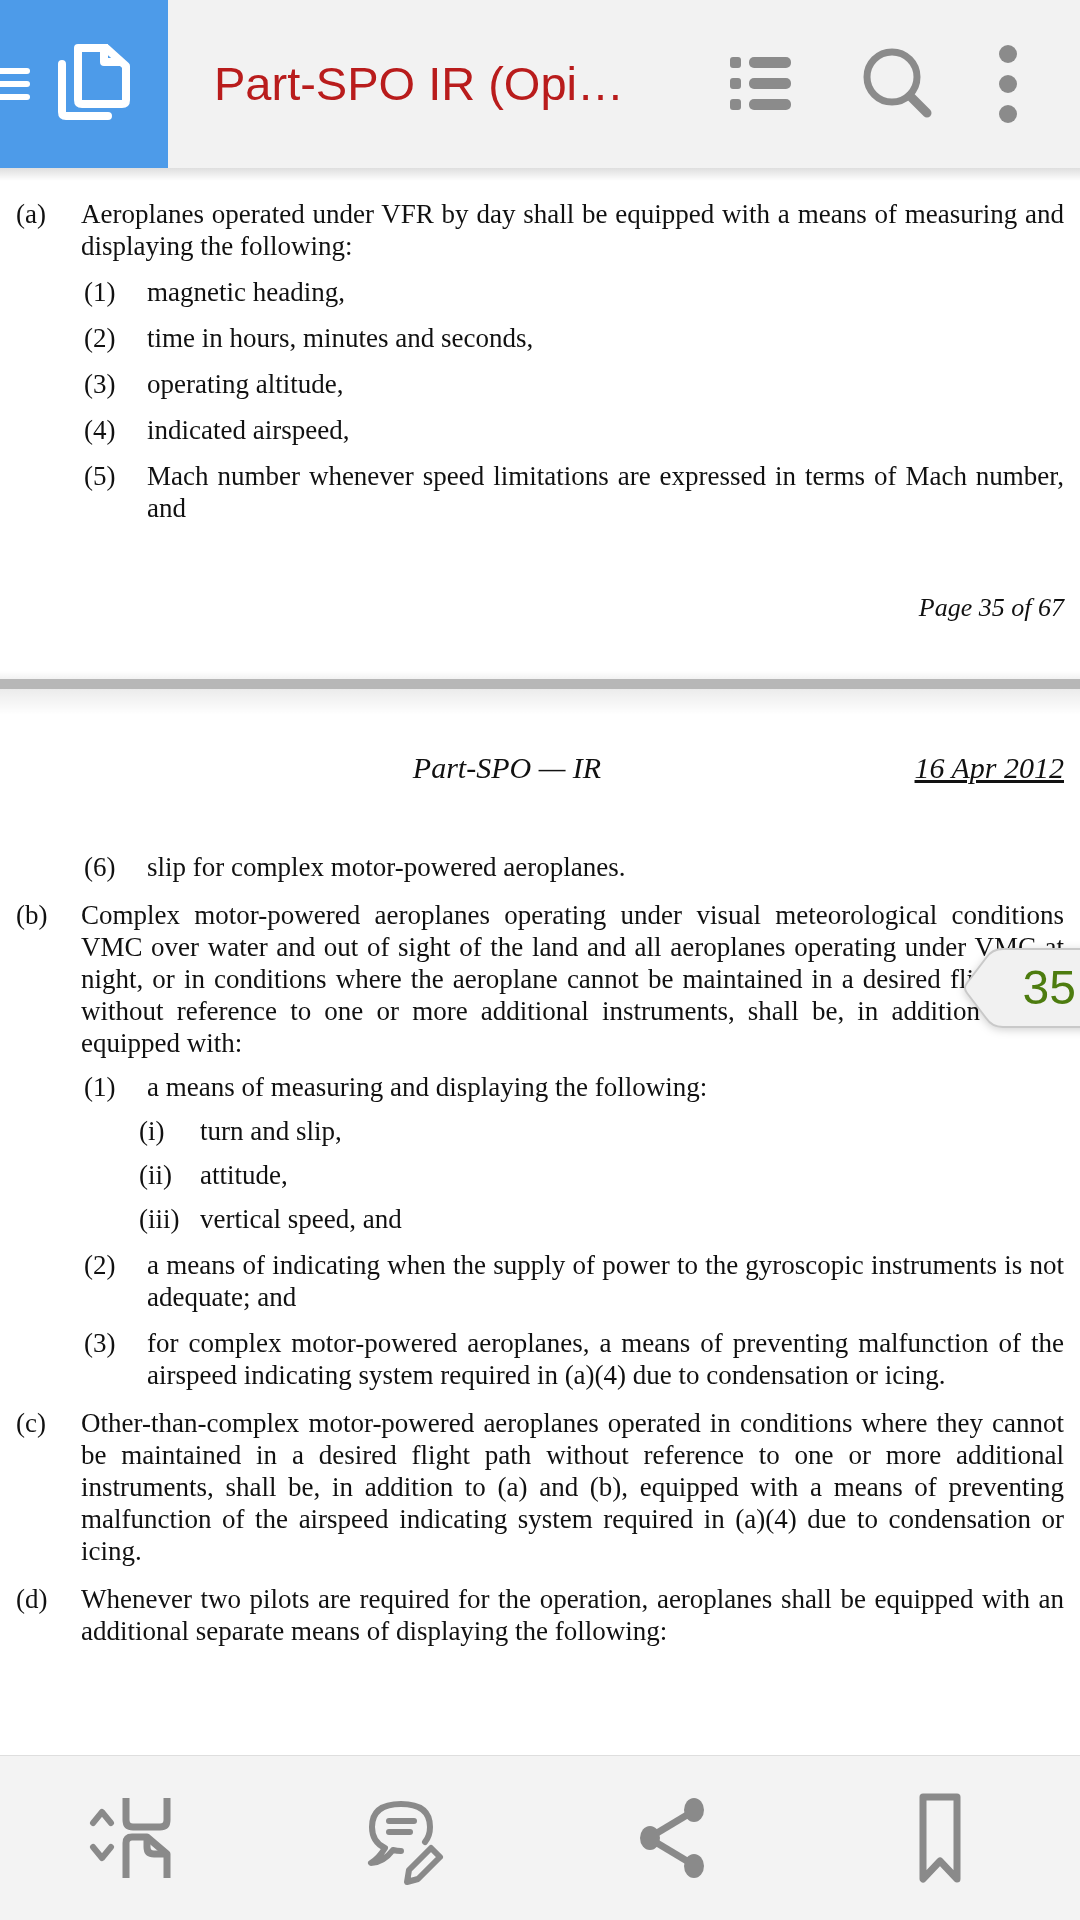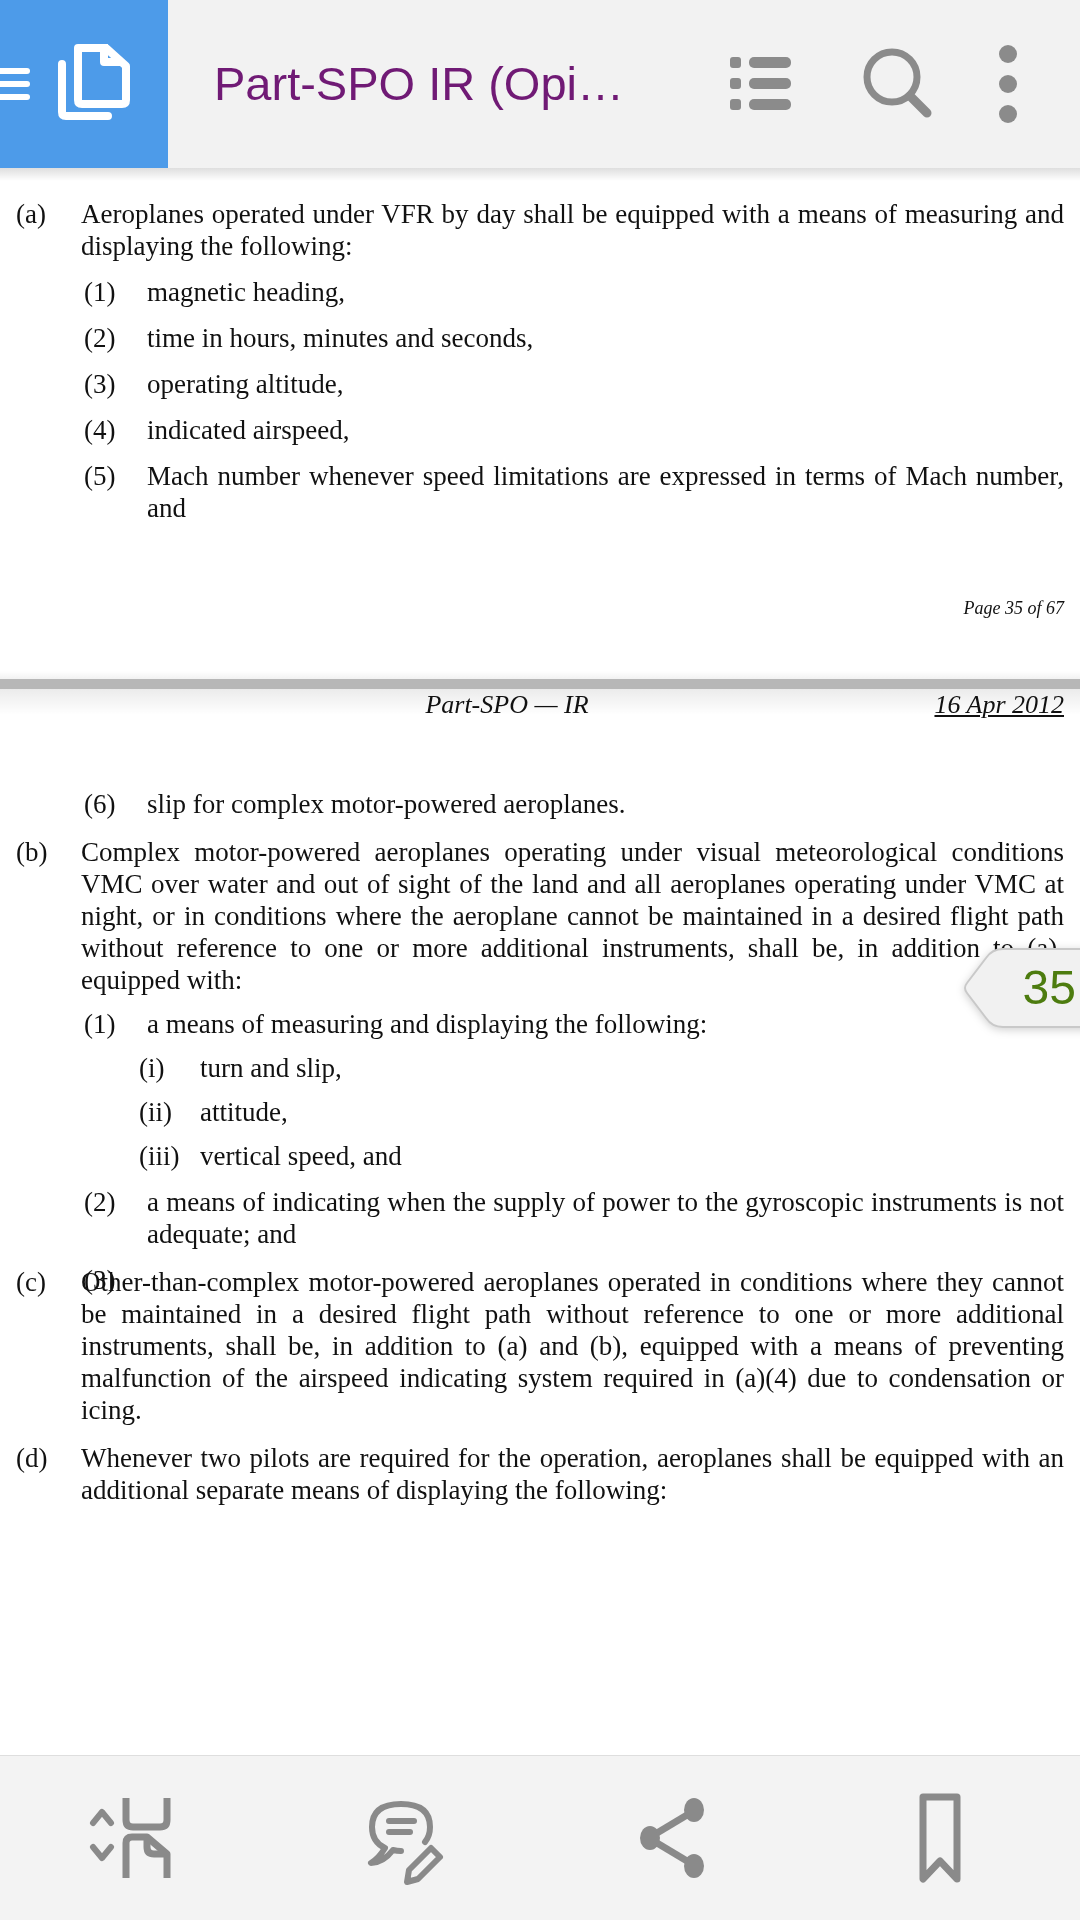--- a/index.html
+++ b/index.html
@@ -11,21 +11,21 @@
 
   
   .appbar { position:absolute; left:0; top:0; width:1080px; height:168px; background:#f2f2f2; z-index:20; }
   .appbar-left { position:absolute; left:0; top:0; width:168px; height:168px; background:#4d9be9; overflow:hidden; cursor:pointer; }
   .hamburger { position:absolute; left:-8px; top:68px; width:38px; }
   .hamburger .bar { width:38px; height:6px; background:#fff; border-radius:3px; margin-bottom:7px; }
   .pages-icon { position:absolute; left:50px; top:42px; }
   .appbar-title {
     position:absolute; left:214px; top:0; height:168px; line-height:168px;
     font-family:"Liberation Sans", sans-serif; font-size:47px; font-weight:500;
-    color:#701a75; white-space:nowrap;
+    color:#b91c1c; white-space:nowrap;
   }
   .appbar-btn { position:absolute; top:40px; width:88px; height:88px; cursor:pointer; }
   .btn-outline  { left:716px; }
   .btn-search   { left:851px; }
   .btn-overflow { left:964px; }
   .appbar-shadow {
     position:absolute; left:0; top:168px; width:1080px; height:13px; z-index:15;
     background:linear-gradient(rgba(0,0,0,0.13), rgba(0,0,0,0));
   }
 
@@ -42,33 +42,33 @@
   .item .lbl { position:absolute; top:0; }
   .l0 { padding-left:65px;  margin-top:30px; }
   .l0 > .lbl { left:0; }
   .l1 { padding-left:131px; margin-top:14px; }
   .l1 > .lbl { left:68px; }
   .l2 { padding-left:184px; margin-top:12px; }
   .l2 > .lbl { left:123px; }
   .mt12 { margin-top:12px; }
   .mt16 { margin-top:16px; }
 
-  .page-footer { margin-top:68px; text-align:right; font-style:italic; font-size:18px; }
+  .page-footer { margin-top:68px; text-align:right; font-style:italic; font-size:26px; }
 
   .page-sep { margin-top:55px; height:10px; background:#b7b7b7; position:relative; }
   .page-sep::before {
     content:""; position:absolute; left:0; right:0; bottom:100%; height:8px;
     background:linear-gradient(rgba(0,0,0,0), rgba(0,0,0,0.05));
   }
   .page-sep::after {
     content:""; position:absolute; left:0; right:0; top:100%; height:26px;
     background:linear-gradient(rgba(0,0,0,0.08), rgba(0,0,0,0));
   }
 
-  .running-header { position:relative; height:32px; font-style:italic; font-size:26px; }
+  .running-header { margin-top:63px; position:relative; height:32px; font-style:italic; font-size:30px; }
   .rh-center { position:absolute; left:0; right:66px; text-align:center; }
   .rh-right  { position:absolute; right:0;text-decoration:underline; }
 
   
   .fast-scroll-badge { position:absolute; top:944px; right:0; width:118px; height:90px; z-index:30; cursor:grab; }
   .fast-scroll-badge svg { position:absolute; left:0; top:0; filter:drop-shadow(0 2px 4px rgba(0,0,0,0.18)); }
   .badge-num {
     position:absolute; left:36px; top:0; width:78px; height:88px; line-height:88px;
     text-align:right; font-family:"Liberation Sans", sans-serif; font-size:48px; color:#4d7c0f;
   }
@@ -209,20 +209,21 @@
         <span class="lbl">(iii)</span>
         <span class="txt">vertical speed, and</span>
       </div>
 
       <div class="item l1">
         <span class="lbl">(2)</span>
         <span class="txt">a means of indicating when the supply of power to the gyroscopic instruments is not adequate; and</span>
       </div>
       <div class="item l1">
         <span class="lbl">(3)</span>
+        <span class="txt">for complex motor-powered aeroplanes, a means of preventing malfunction of the airspeed indicating system required in (a)(4) due to condensation or icing.</span>
       </div>
 
       <div class="item l0 mt16">
         <span class="lbl">(c)</span>
         <span class="txt">Other-than-complex motor-powered aeroplanes operated in conditions where they cannot be maintained in a desired flight path without reference to one or more additional instruments, shall be, in addition to (a) and (b), equipped with a means of preventing malfunction of the airspeed indicating system required in (a)(4) due to condensation or icing.</span>
       </div>
 
       <div class="item l0 mt16">
         <span class="lbl">(d)</span>
         <span class="txt">Whenever two pilots are required for the operation, aeroplanes shall be equipped with an additional separate means of displaying the following:</span>

